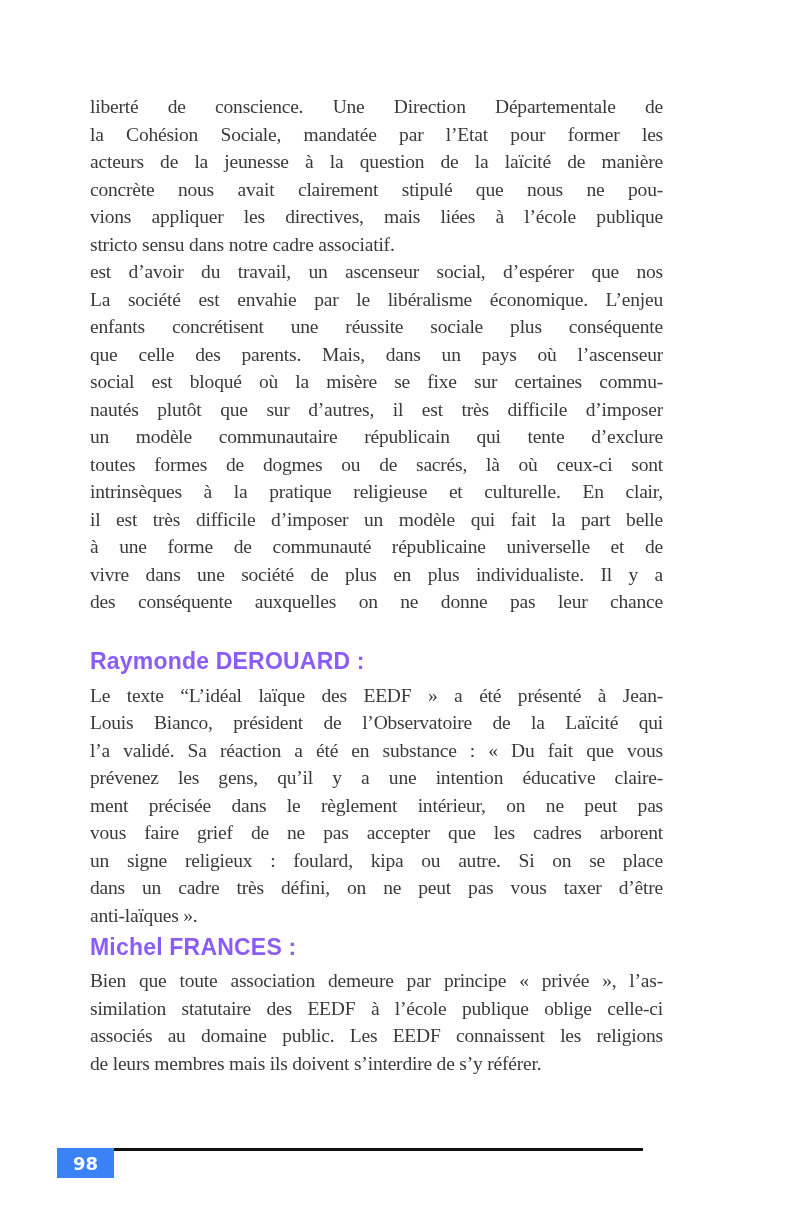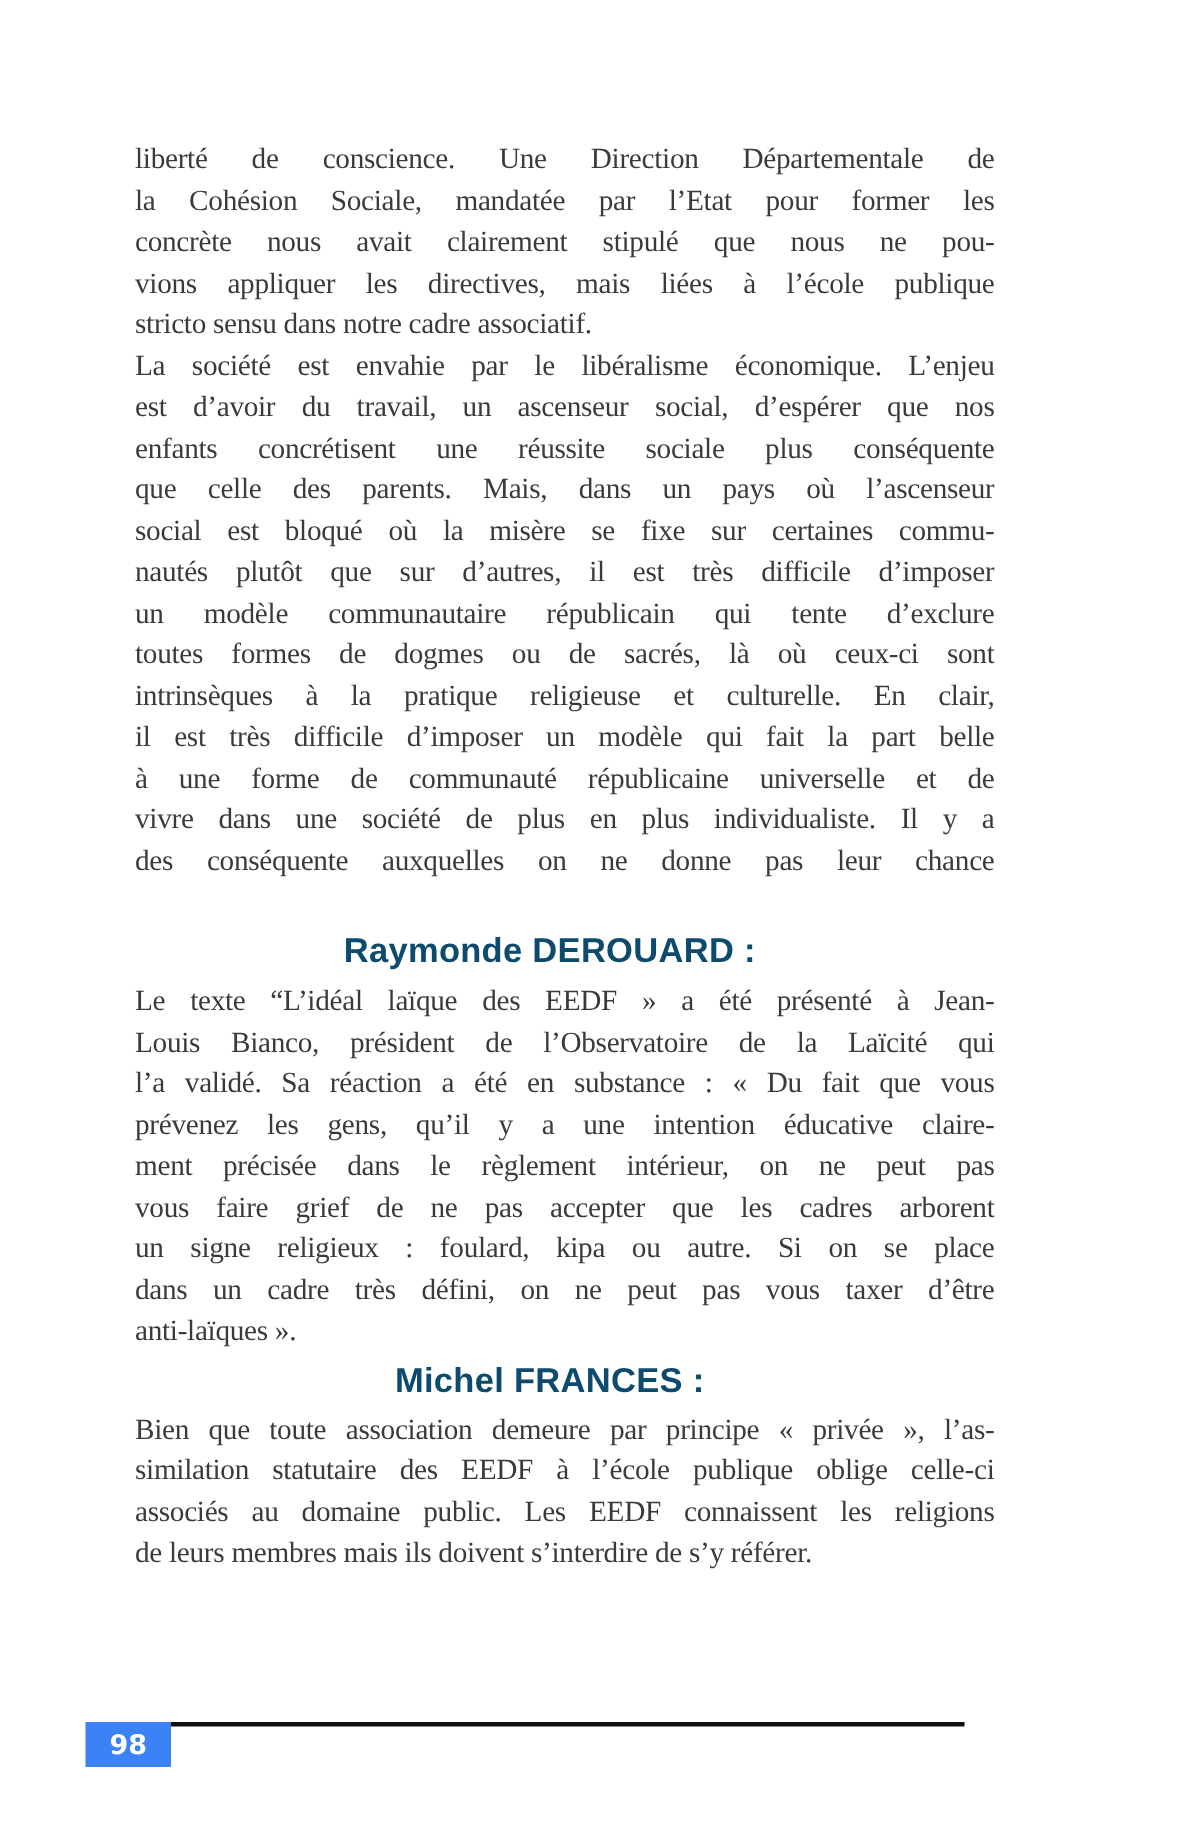--- a/index.html
+++ b/index.html
@@ -37,22 +37,22 @@
     text-justify: inter-word;
   }
   .line.last {
     text-align-last: left;
   }
   .speaker {
     font-family: "Liberation Sans", sans-serif;
     font-weight: bold;
     font-size: 23px;
     line-height: 30px;
-    color: #0c4a6e;
-    text-align: center;
+    color: #8b5cf6;
+    text-align: left;
     padding-right: 20px;
     margin: 30px 0 6px 0;
     letter-spacing: 0.2px;
   }
   .speaker.second {
     margin: 3px 0 5px 0;
   }
   .pagenum-box {
     position: absolute;
     left: 57px;
@@ -82,28 +82,29 @@
 </head>
 <body>
 
 <div class="page">
 
   <main class="text-block">
 
     <section class="para">
       <div class="line">liberté de conscience. Une Direction Départementale de</div>
       <div class="line">la Cohésion Sociale, mandatée par l’Etat pour former les</div>
+      <div class="line">acteurs de la jeunesse à la question de la laïcité de manière</div>
       <div class="line">concrète nous avait clairement stipulé que nous ne pou-</div>
       <div class="line">vions appliquer les directives, mais liées à l’école publique</div>
       <div class="line last">stricto sensu dans notre cadre associatif.</div>
     </section>
 
     <section class="para">
+      <div class="line">est d’avoir du travail, un ascenseur social, d’espérer que nos</div>
       <div class="line">La société est envahie par le libéralisme économique. L’enjeu</div>
-      <div class="line">est d’avoir du travail, un ascenseur social, d’espérer que nos</div>
       <div class="line">enfants concrétisent une réussite sociale plus conséquente</div>
       <div class="line">que celle des parents. Mais, dans un pays où l’ascenseur</div>
       <div class="line">social est bloqué où la misère se fixe sur certaines commu-</div>
       <div class="line">nautés plutôt que sur d’autres, il est très difficile d’imposer</div>
       <div class="line">un modèle communautaire républicain qui tente d’exclure</div>
       <div class="line">toutes formes de dogmes ou de sacrés, là où ceux-ci sont</div>
       <div class="line">intrinsèques à la pratique religieuse et culturelle. En clair,</div>
       <div class="line">il est très difficile d’imposer un modèle qui fait la part belle</div>
       <div class="line">à une forme de communauté républicaine universelle et de</div>
       <div class="line">vivre dans une société de plus en plus individualiste. Il y a</div>

